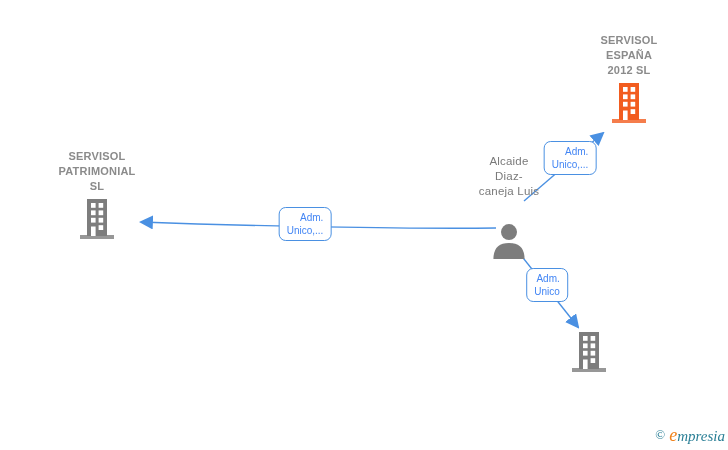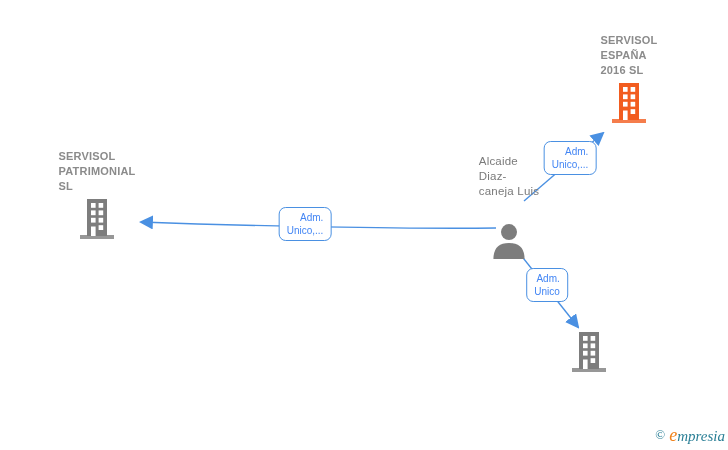--- a/index.html
+++ b/index.html
@@ -7,21 +7,21 @@
     position:relative; width:728px; height:450px; background:#ffffff;
     overflow:hidden; font-family:"Liberation Sans", sans-serif;
   }
   .edges { position:absolute; left:0; top:0; z-index:1; }
   .edges path.edge { stroke:#4a90e2; stroke-width:1.4; fill:none; }
 
   .node {
     position:absolute; display:flex; flex-direction:column; align-items:center;
     z-index:2; width:120px; cursor:pointer;
   }
-  .nlabel { font-size:11px; line-height:15px; letter-spacing:0.2px; }
+  .nlabel { text-align:center; font-size:11px; line-height:15px; letter-spacing:0.2px; }
   .company-label { color:#8b8b8b; font-weight:bold; }
   .person-label  { color:#7a7a7a; font-weight:normal; font-size:11.5px; }
   .icon-building { color:#7d7d7d; margin-top:4px; }
   .icon-building.orange { color:#f25c1f; }
   .icon-person { color:#7d7d7d; margin-top:5px; }
   .below .icon-building { margin-top:0; }
   .below .nlabel { margin-top:4px; }
 
   .edge-label {
     position:absolute; transform:translate(-50%,-50%); z-index:3;
@@ -52,21 +52,21 @@
     </defs>
     <path class="edge" d="M524 201 L603 133" marker-end="url(#arrow)"></path>
     <path class="edge" d="M496 228 C 400 229, 250 226, 141 222" marker-end="url(#arrow)"></path>
     <path class="edge" d="M512 244 L578 327" marker-end="url(#arrow)"></path>
   </svg>
 
   <div class="node" style="left:569px; top:33px;">
     <div class="nlabel company-label">
       <div>SERVISOL</div>
       <div>ESPAÑA</div>
-      <div>2016  SL</div>
+      <div>2012  SL</div>
     </div>
     <svg class="icon-building orange" viewBox="0 0 36 42" width="38" height="42">
       <rect x="1" y="37" width="34" height="4" fill="currentColor" opacity="0.8"></rect>
       <rect x="8" y="1" width="20" height="37" fill="currentColor"></rect>
       <g fill="#ffffff">
         <rect x="12" y="5" width="4.6" height="4.8"></rect>
           <rect x="19.6" y="5" width="4.6" height="4.8"></rect>
         <rect x="12" y="12.4" width="4.6" height="4.8"></rect>
           <rect x="19.6" y="12.4" width="4.6" height="4.8"></rect>
         <rect x="12" y="19.8" width="4.6" height="4.8"></rect>

